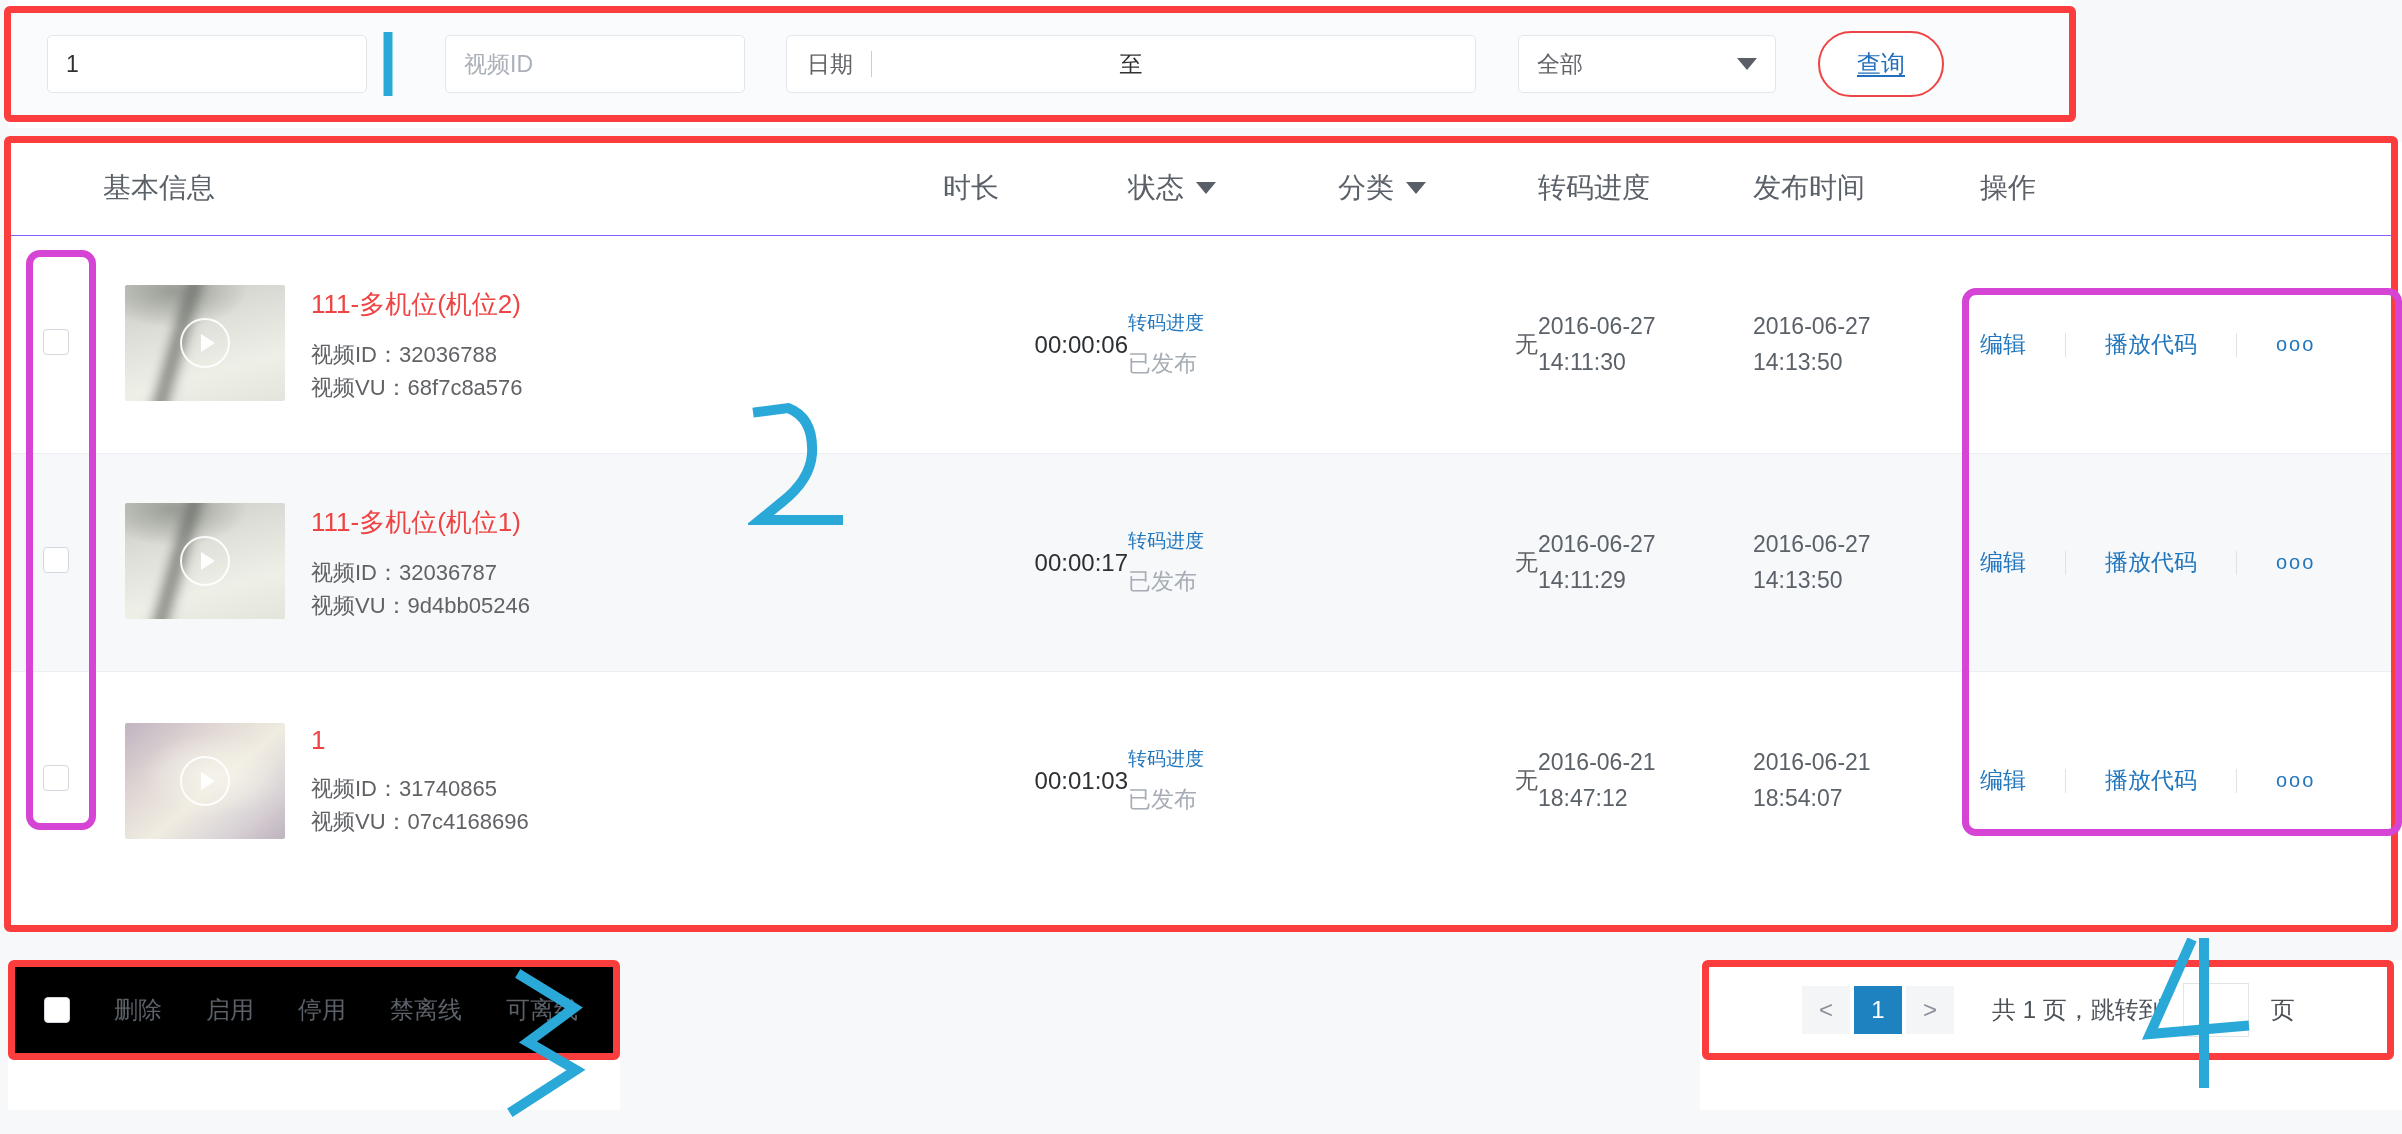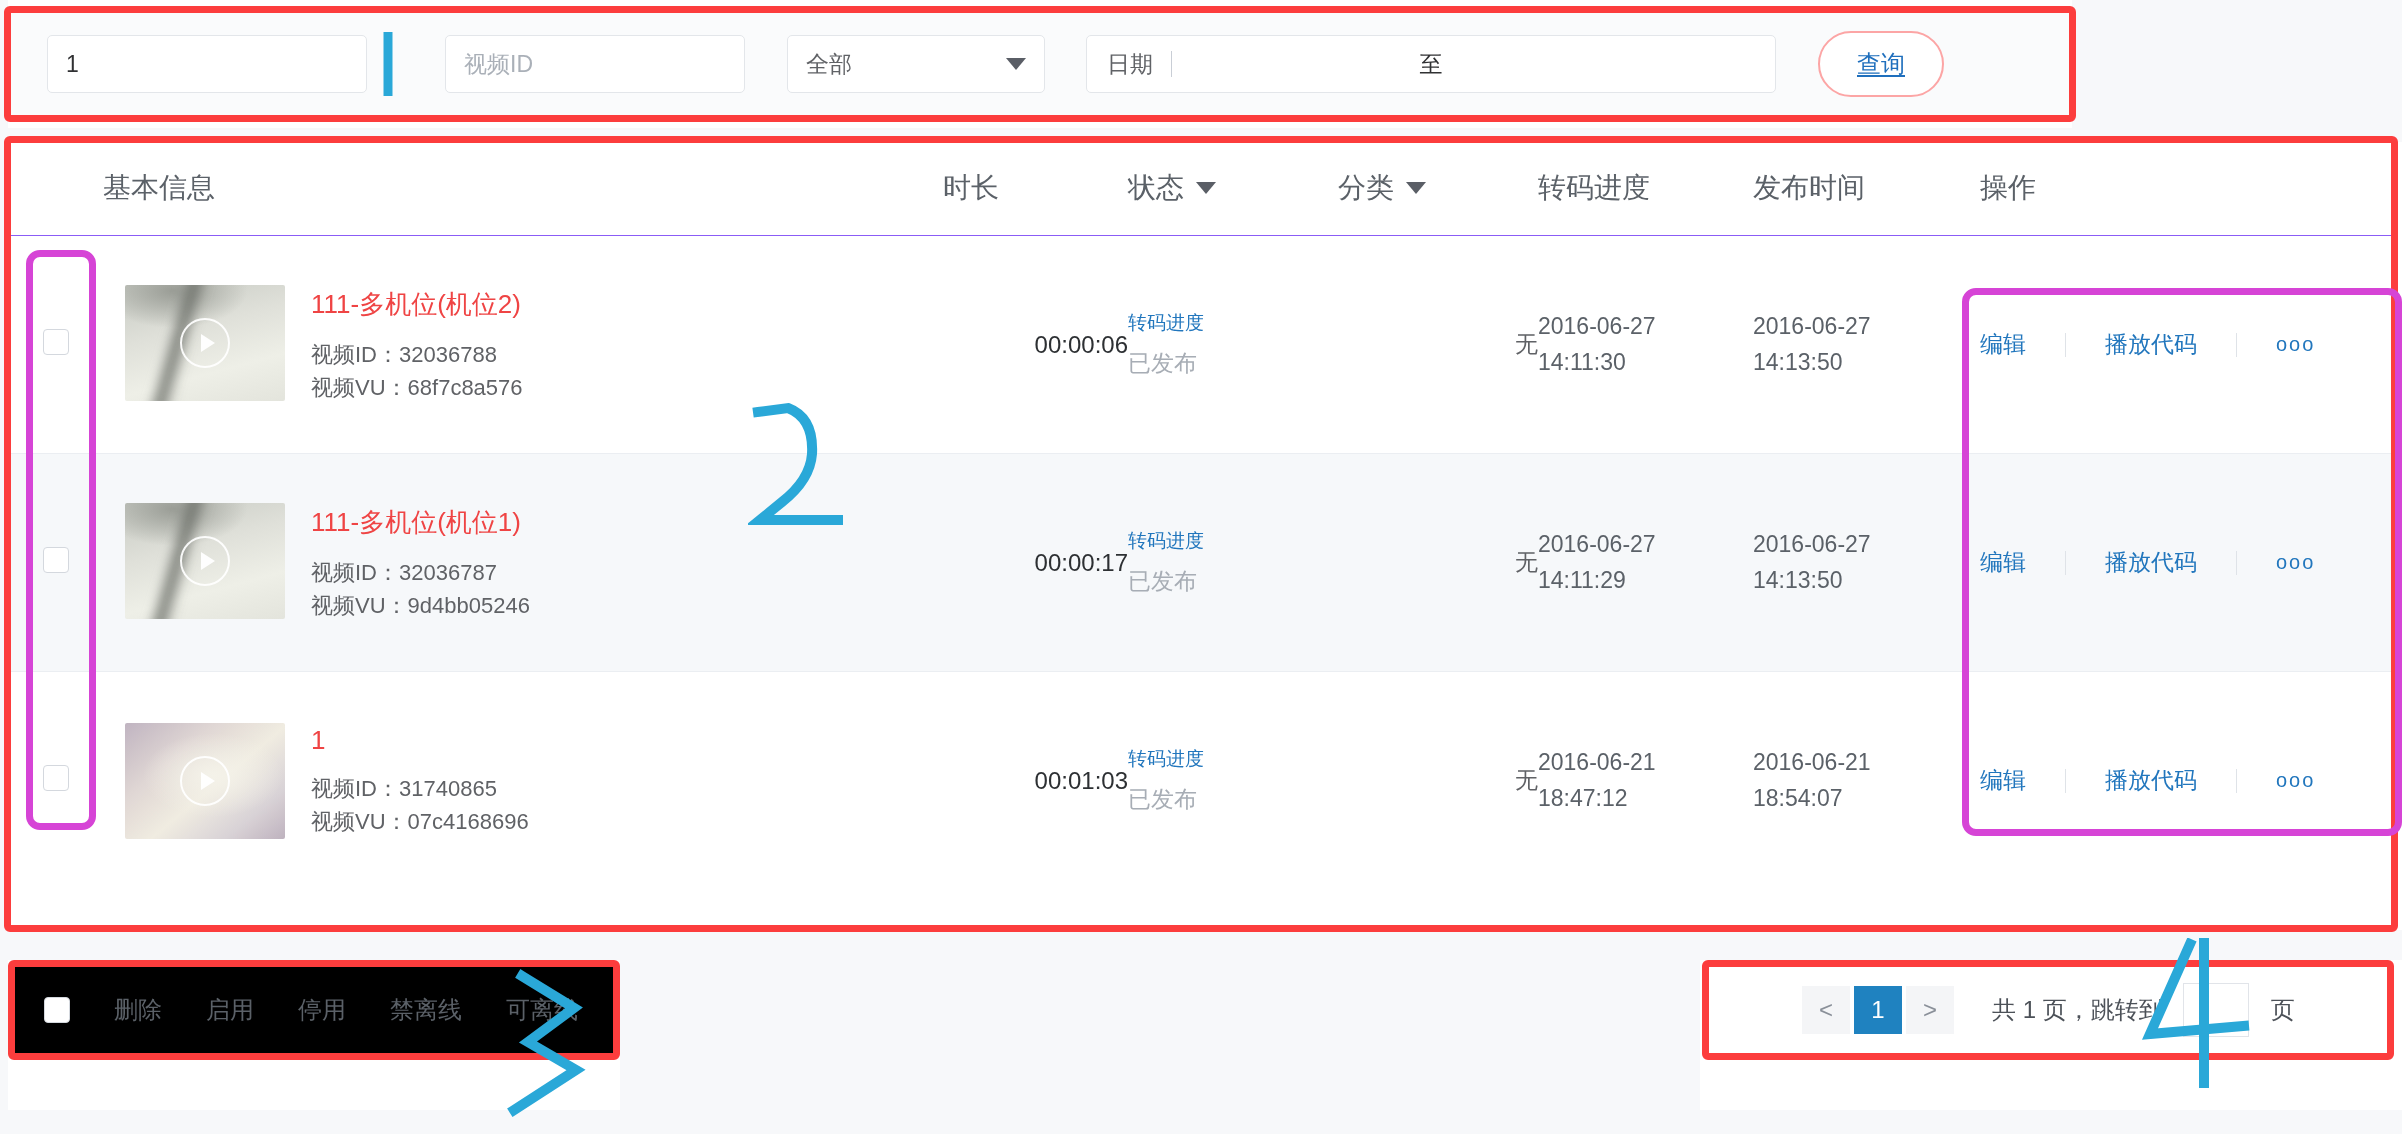--- a/index.html
+++ b/index.html
@@ -85,21 +85,21 @@
     width: 1px; height: 26px; background: #c9ced6;
     margin-left: 18px;
   }
   .fld-date .d-to {
     position: absolute; left: 0; right: 0;
     text-align: center; color: #303133;
   }
   .btn-query {
     margin-left: 42px;
     width: 122px; height: 62px;
-    border: 2px solid #fca5a5;
+    border: 2px solid #ef4444;
     border-radius: 34px;
     color: #1f6fbd;
     font-size: 24px;
     display: flex; align-items: center; justify-content: center;
     background: #fff;
     text-decoration: underline;
     text-underline-offset: 3px;
   }
 
   
@@ -323,28 +323,28 @@
 <div class="gap-strip3"></div>
 <div class="bottom-strip"></div>
 
 <div class="search-panel">
   <div class="fld fld-keyword">
     <span>1</span>
   </div>
   <div class="fld fld-vid">
     <span>视频ID</span>
   </div>
-  <div class="fld fld-cat">
-    <span>全部</span>
-    <span class="caret-dn"></span>
-  </div>
   <div class="fld fld-date">
     <span class="d-lbl">日期</span>
     <span class="d-sep"></span>
     <span class="d-to">至</span>
+  </div>
+  <div class="fld fld-cat">
+    <span>全部</span>
+    <span class="caret-dn"></span>
   </div>
   <div class="btn-query">
     <span>查询</span>
   </div>
 </div>
 
 <div class="table-card">
   <table class="vt">
     <colgroup>
       <col class="col-chk">

